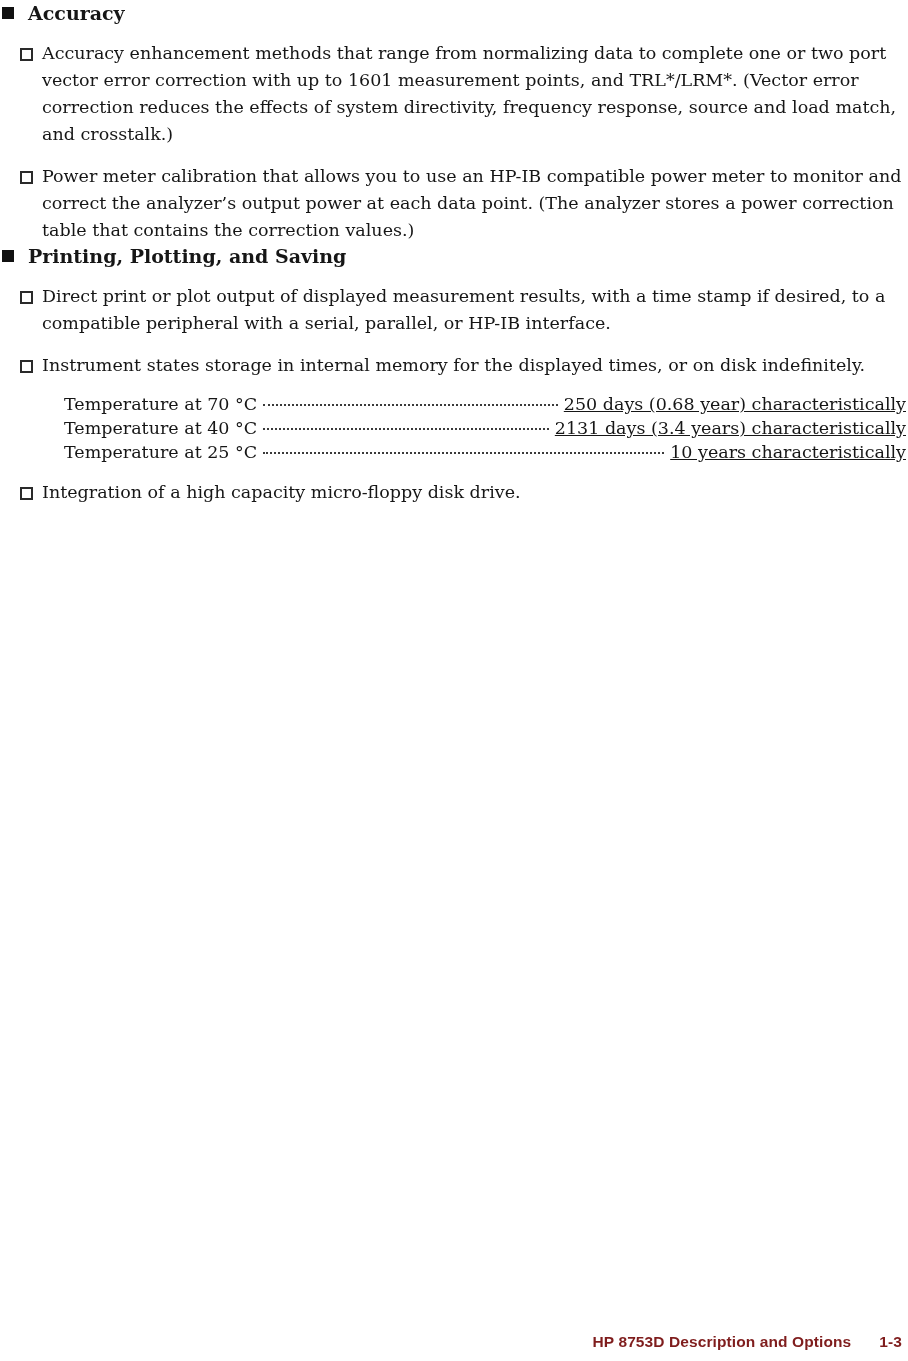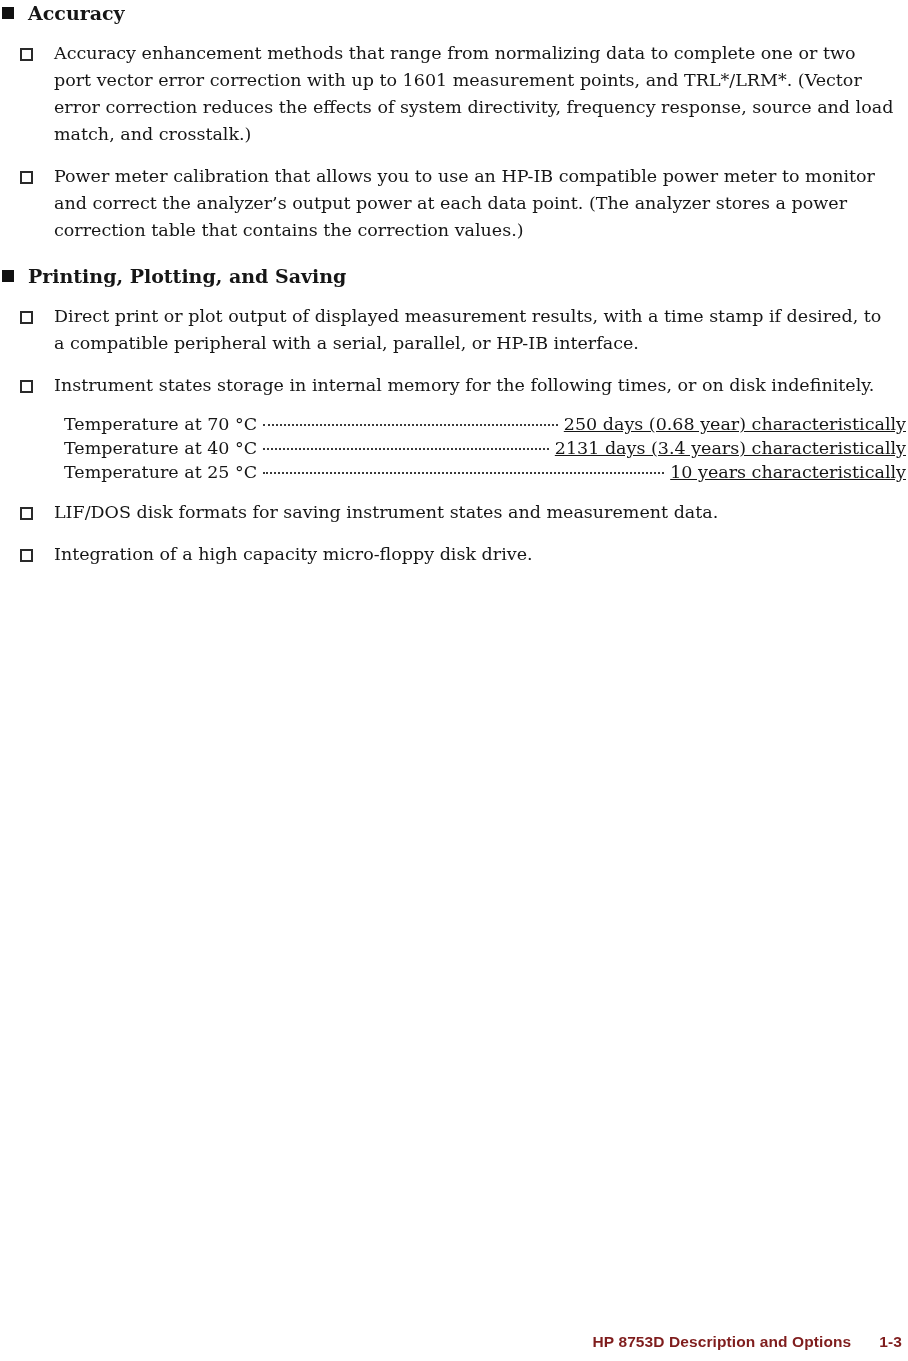--- a/index.html
+++ b/index.html
@@ -19,21 +19,21 @@
   }
   
   .section-heading {
     position: relative;
     padding-left: 26px;
     font-weight: bold;
     font-size: 19px;
     line-height: 24px;
     margin: 0;
   }
-  .section-heading.second { margin-top: 20px; }
+  .section-heading.second { }
   .sq-fill {
     position: absolute;
     left: 0; top: 6px;
     width: 12px; height: 12px;
     background: #111111;
   }
   
   .item {
     position: relative;
     padding-left: 40px;
@@ -41,21 +41,21 @@
     font-size: 17.5px;
     line-height: 27px;
   }
   .sq-open {
     position: absolute;
     left: 18px; top: 8px;
     width: 9px; height: 9px;
     border: 2px solid #2a2a2a;
     background: #ffffff;
   }
-  .item p { margin: 12px; }
+  .item p { margin: 0; }
   
   .leader-block {
     margin: 13px 0 4px 22px;
     font-size: 17.5px;
     line-height: 24px;
   }
   .lrow { display: flex; align-items: baseline; }
   .lrow .llabel { white-space: nowrap; }
   .lrow .lfill {
     flex: 1;
@@ -102,45 +102,41 @@
     <span>Printing, Plotting, and Saving</span>
   </h2>
 
   <div class="item">
     <span class="sq-open"></span>
     <p>Direct print or plot output of displayed measurement results, with a time stamp if desired, to a compatible peripheral with a serial, parallel, or HP-IB interface.</p>
   </div>
 
   <div class="item">
     <span class="sq-open"></span>
-    <p>Instrument states storage in internal memory for the following times, or on disk indefinitely.</p>
+    <p>Instrument states storage in internal memory for the displayed times, or on disk indefinitely.</p>
 
     <div class="leader-block">
       <div class="lrow">
         <span class="llabel">Temperature at 70 °C</span>
         <span class="lfill"></span>
         <span class="lvalue">250 days (0.68 year) characteristically</span>
       </div>
       <div class="lrow">
         <span class="llabel">Temperature at 40 °C</span>
         <span class="lfill"></span>
         <span class="lvalue">2131 days (3.4 years) characteristically</span>
       </div>
       <div class="lrow">
         <span class="llabel">Temperature at 25 °C</span>
         <span class="lfill"></span>
         <span class="lvalue">10 years characteristically</span>
       </div>
     </div>
   </div>
 
-  <div class="item">
-    <span class="sq-open"></span>
-    <p>LIF/DOS disk formats for saving instrument states and measurement data.</p>
-  </div>
 
   <div class="item">
     <span class="sq-open"></span>
     <p>Integration of a high capacity micro-floppy disk drive.</p>
   </div>
 
   <div class="footer">
     <span>HP 8753D Description and Options</span><span class="pageno">1-3</span>
   </div>
 

